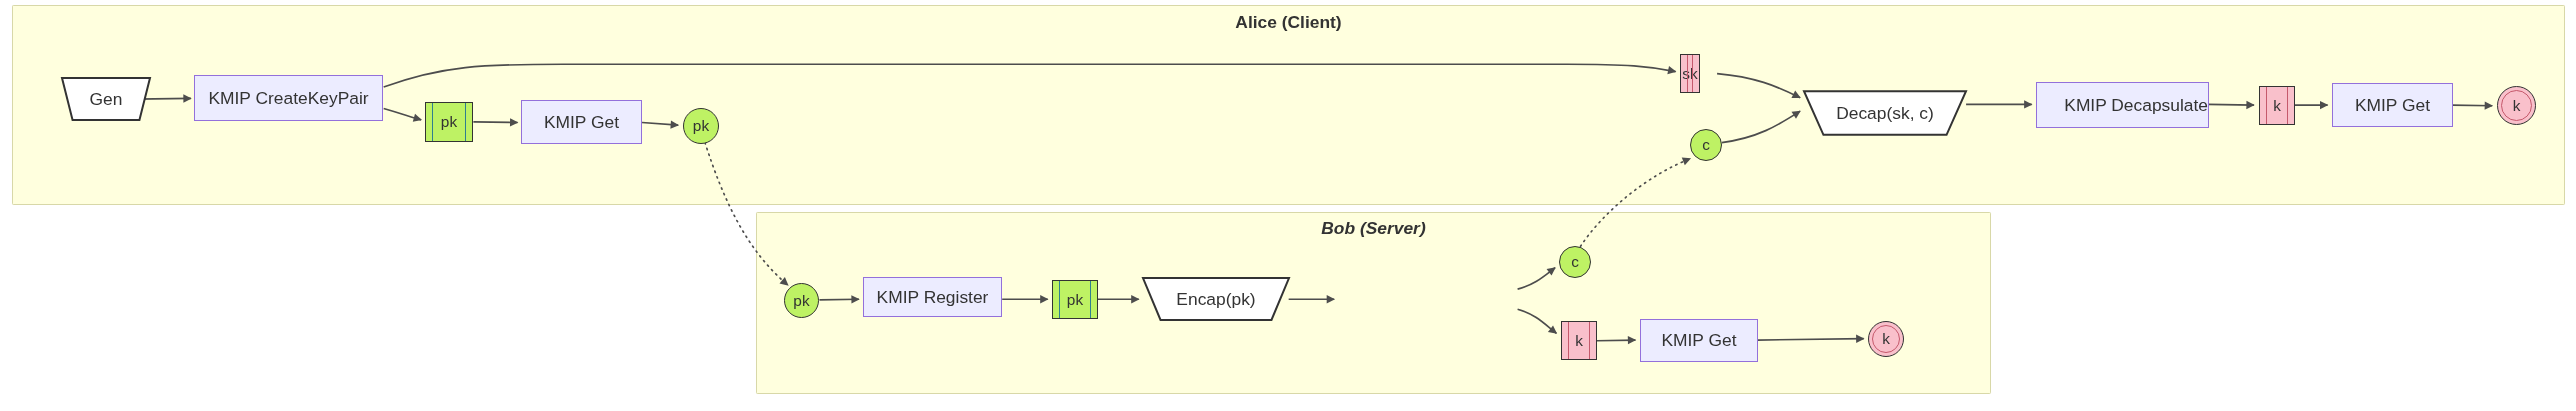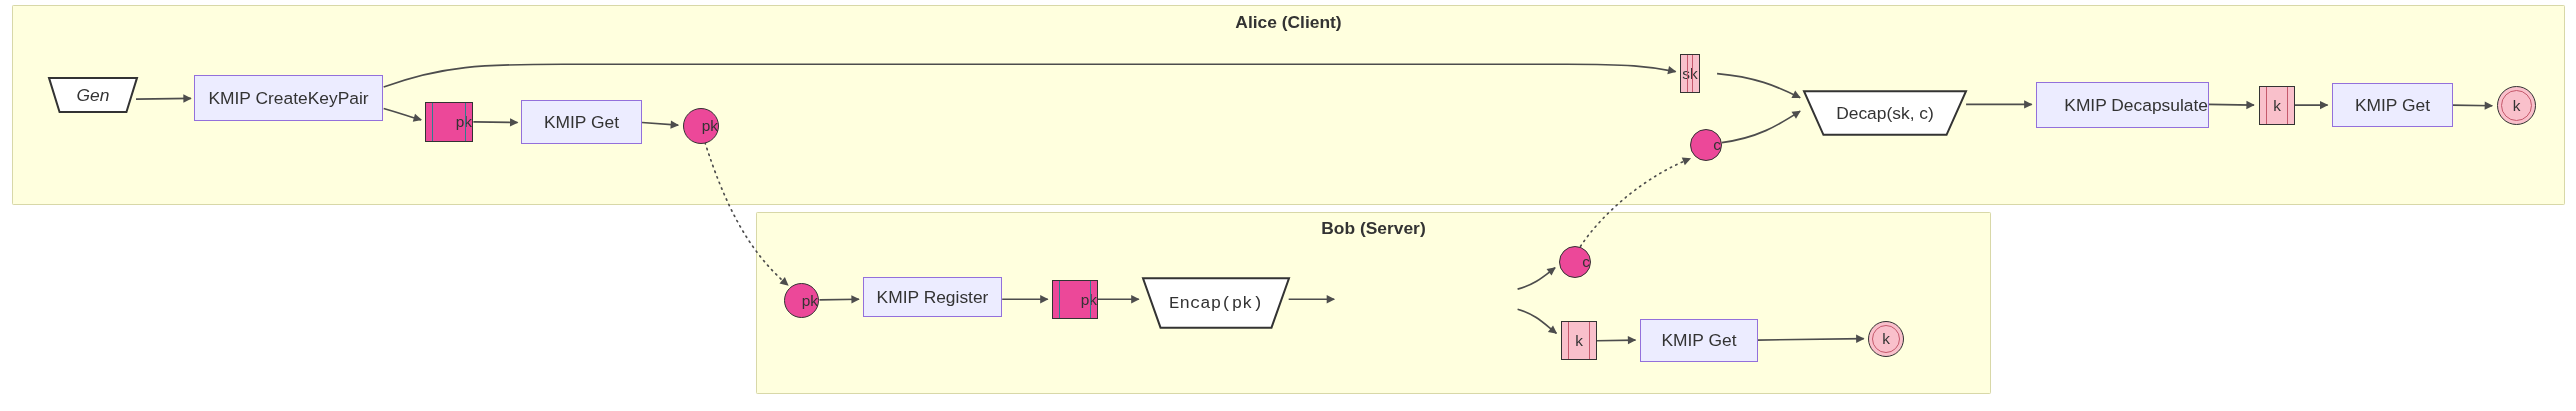--- a/index.html
+++ b/index.html
@@ -8,21 +8,21 @@
   .canvas { position:relative; width:2576px; height:411px; background:#fff; overflow:hidden; }
 
   .cluster { position:absolute; background:#ffffde; border:1.3px solid #d8d8a8; border-radius:1.3px; }
   .cluster-title { position:absolute; top:5.4px; left:0; width:100%; text-align:center;
                    font-size:17.4px; font-weight:bold; color:#333; }
 
   .node { position:absolute; display:flex; align-items:center; justify-content:center;
           font-size:17.4px; color:#333; text-align:center; }
   .rect-node { background:#ececff; border:1.3px solid #9370db; border-radius:0; }
 
-  .cyan { --bc:#2e7f8f; background:#ec4899; border-color:#2e7f8f;justify-content:flex-end; }
+  .cyan { --bc:#2e7f8f; background:#bef264; border-color:#2e7f8f; }
   .pink { --bc:#c5596c; background:#f9c0cb; border-color:#c5596c; }
 
   .subroutine { border:1.3px solid; font-size:15.4px; }
   .subroutine::before, .subroutine::after {
     content:""; position:absolute; top:0; bottom:0; width:1.3px; background:var(--bc); }
   .subroutine::before { left:6px; }
   .subroutine::after { right:6px; }
 
   .circle-node { border:1.3px solid; border-radius:50%; font-size:15.4px; }
   .double-circle { border:1.3px solid; border-radius:50%; font-size:15.4px; }
@@ -38,21 +38,21 @@
   .edge.dotted { stroke-dasharray:2 7; stroke-linecap:round; }
 </style>
 </head>
 <body>
 
 <div class="canvas">
 
   <div class="cluster" style="left:12px; top:5.4px; width:2553px; height:200px;">
     <div class="cluster-title">Alice (Client)</div>
   </div>
-  <div class="cluster" style="left:756px; top:212px; width:1235px; height:182px;">
+  <div class="cluster" style="left:756px; top:212px; width:1235px; height:182px;font-style:italic;">
     <div class="cluster-title">Bob (Server)</div>
   </div>
 
   <svg class="edges" width="2576" height="411" viewBox="0 0 3846 614">
     <defs>
       <marker id="arrow" viewBox="0 0 12 12" refX="10" refY="6" markerWidth="6" markerHeight="6" orient="auto">
         <path d="M1,1 L11,6 L1,11 Z" fill="#4d4d4d"></path>
       </marker>
     </defs>
     <path class="edge" marker-end="url(#arrow)" d="M202,148 L284,147"></path>
@@ -71,21 +71,21 @@
     <path class="edge" marker-end="url(#arrow)" d="M1496,447 L1564,447"></path>
     <path class="edge" marker-end="url(#arrow)" d="M1638,447 L1700,447"></path>
     <path class="edge" marker-end="url(#arrow)" d="M1924,447 L1992,447"></path>
     <path class="edge" marker-end="url(#arrow)" d="M2266,432 C2294,424 2306,412 2322,400"></path>
     <path class="edge" marker-end="url(#arrow)" d="M2266,462 C2294,470 2306,484 2324,498"></path>
     <path class="edge" marker-end="url(#arrow)" d="M2384,509 L2442,508"></path>
     <path class="edge" marker-end="url(#arrow)" d="M2624,508 L2783,506"></path>
     <path class="edge dotted" marker-end="url(#arrow)" d="M2360,368 C2395,315 2460,262 2524,237"></path>
   </svg>
 
-  <div class="node trap-node" style="left:49px; top:77px; width:88px; height:36px;font-style:italic;">
+  <div class="node trap-node" style="left:62px; top:77px; width:88px; height:44px;">
     <svg class="trap-svg" viewBox="0 0 100 40" preserveAspectRatio="none">
       <polygon points="0,1 100,1 88,39 12,39"></polygon>
     </svg>
     <span class="lbl">Gen</span>
   </div>
 
   <div class="node rect-node" style="left:194px; top:75px; width:189px; height:46px;">
     <span>KMIP CreateKeyPair</span>
   </div>
 
@@ -137,21 +137,21 @@
   </div>
 
   <div class="node rect-node" style="left:863px; top:277px; width:139px; height:40px;">
     <span>KMIP Register</span>
   </div>
 
   <div class="node subroutine cyan" style="left:1052px; top:280px; width:46px; height:39px;">
     <span>pk</span>
   </div>
 
-  <div class="node trap-node" style="left:1143px; top:277px; width:146px; height:52px;font-family:Liberation Mono, monospace;">
+  <div class="node trap-node" style="left:1143px; top:277px; width:146px; height:44px;">
     <svg class="trap-svg" viewBox="0 0 100 40" preserveAspectRatio="none">
       <polygon points="0,1 100,1 88,39 12,39"></polygon>
     </svg>
     <span class="lbl">Encap(pk)</span>
   </div>
 
 
   <div class="node circle-node cyan" style="left:1559px; top:246px; width:32px; height:32px;">
     <span>c</span>
   </div>

